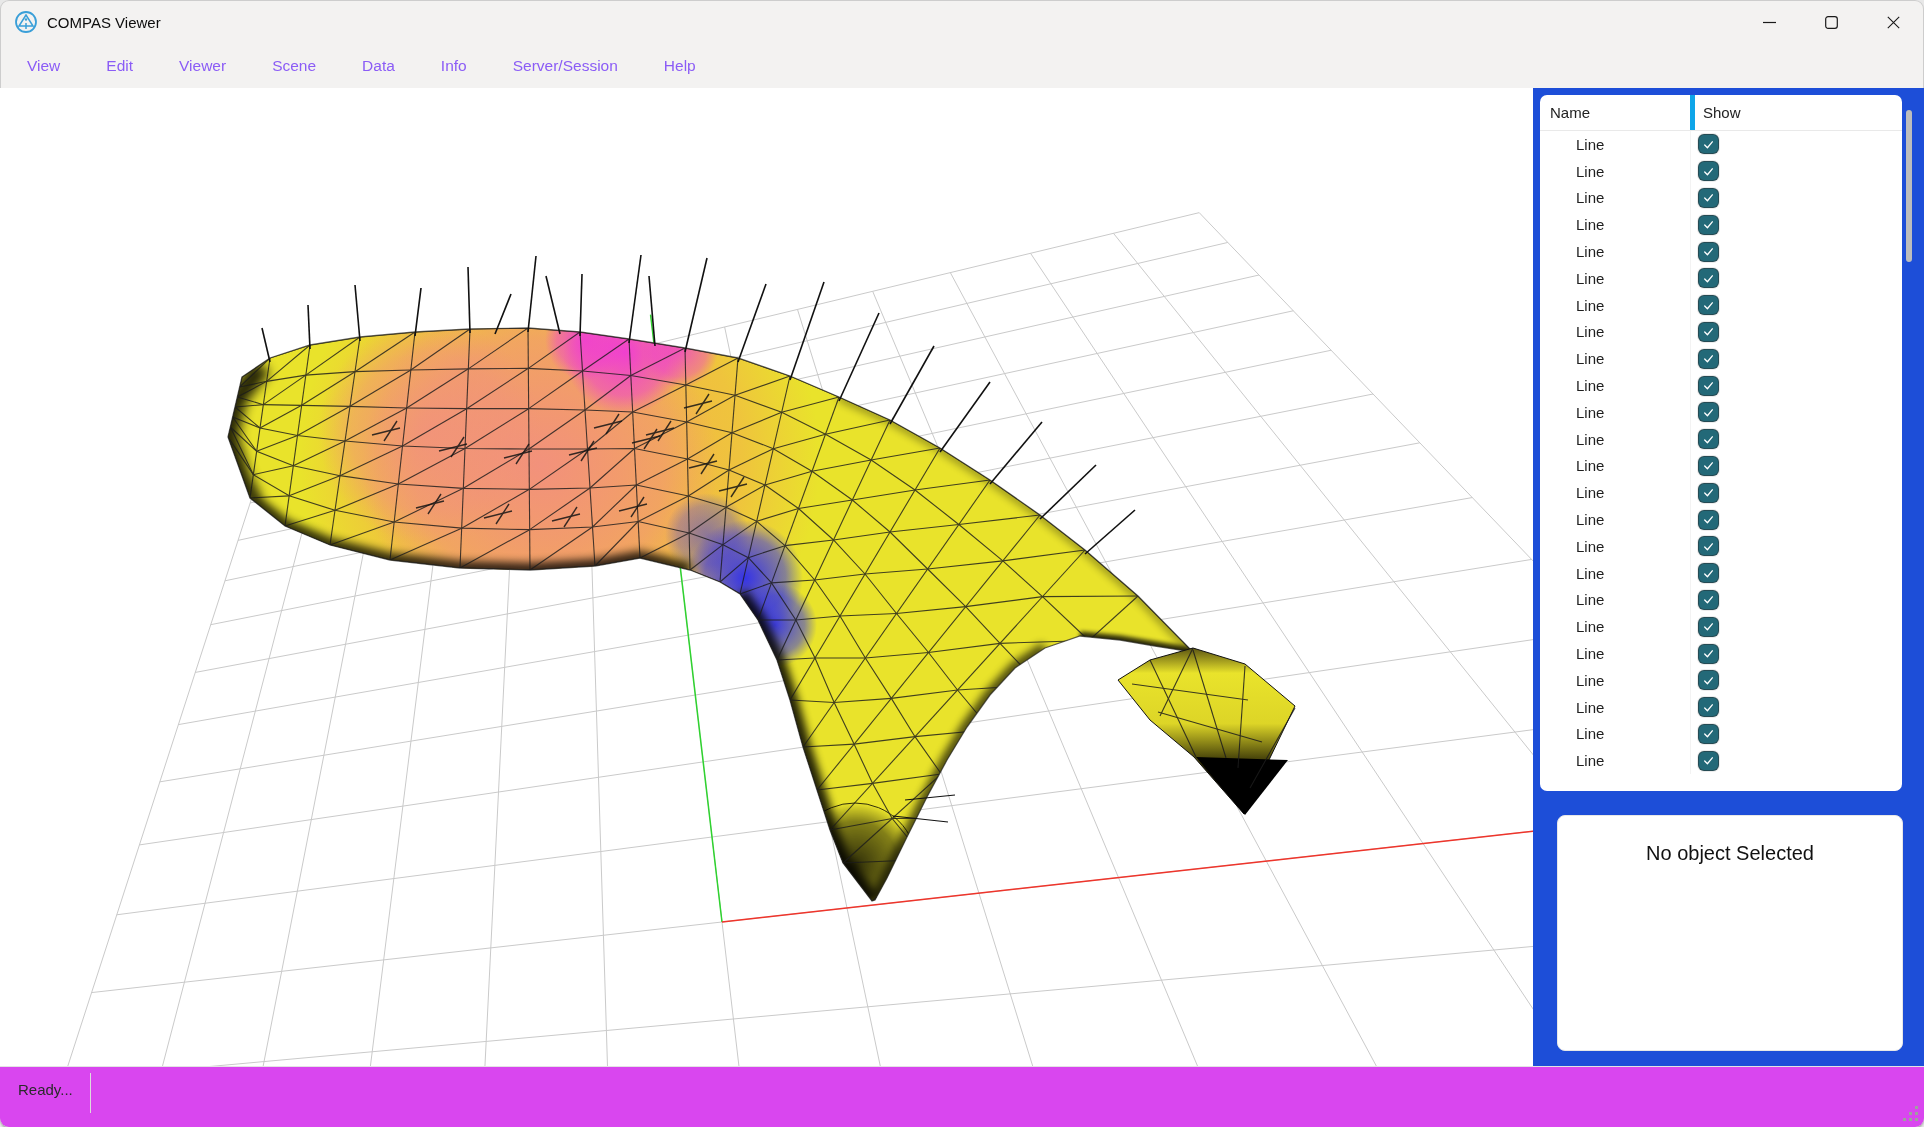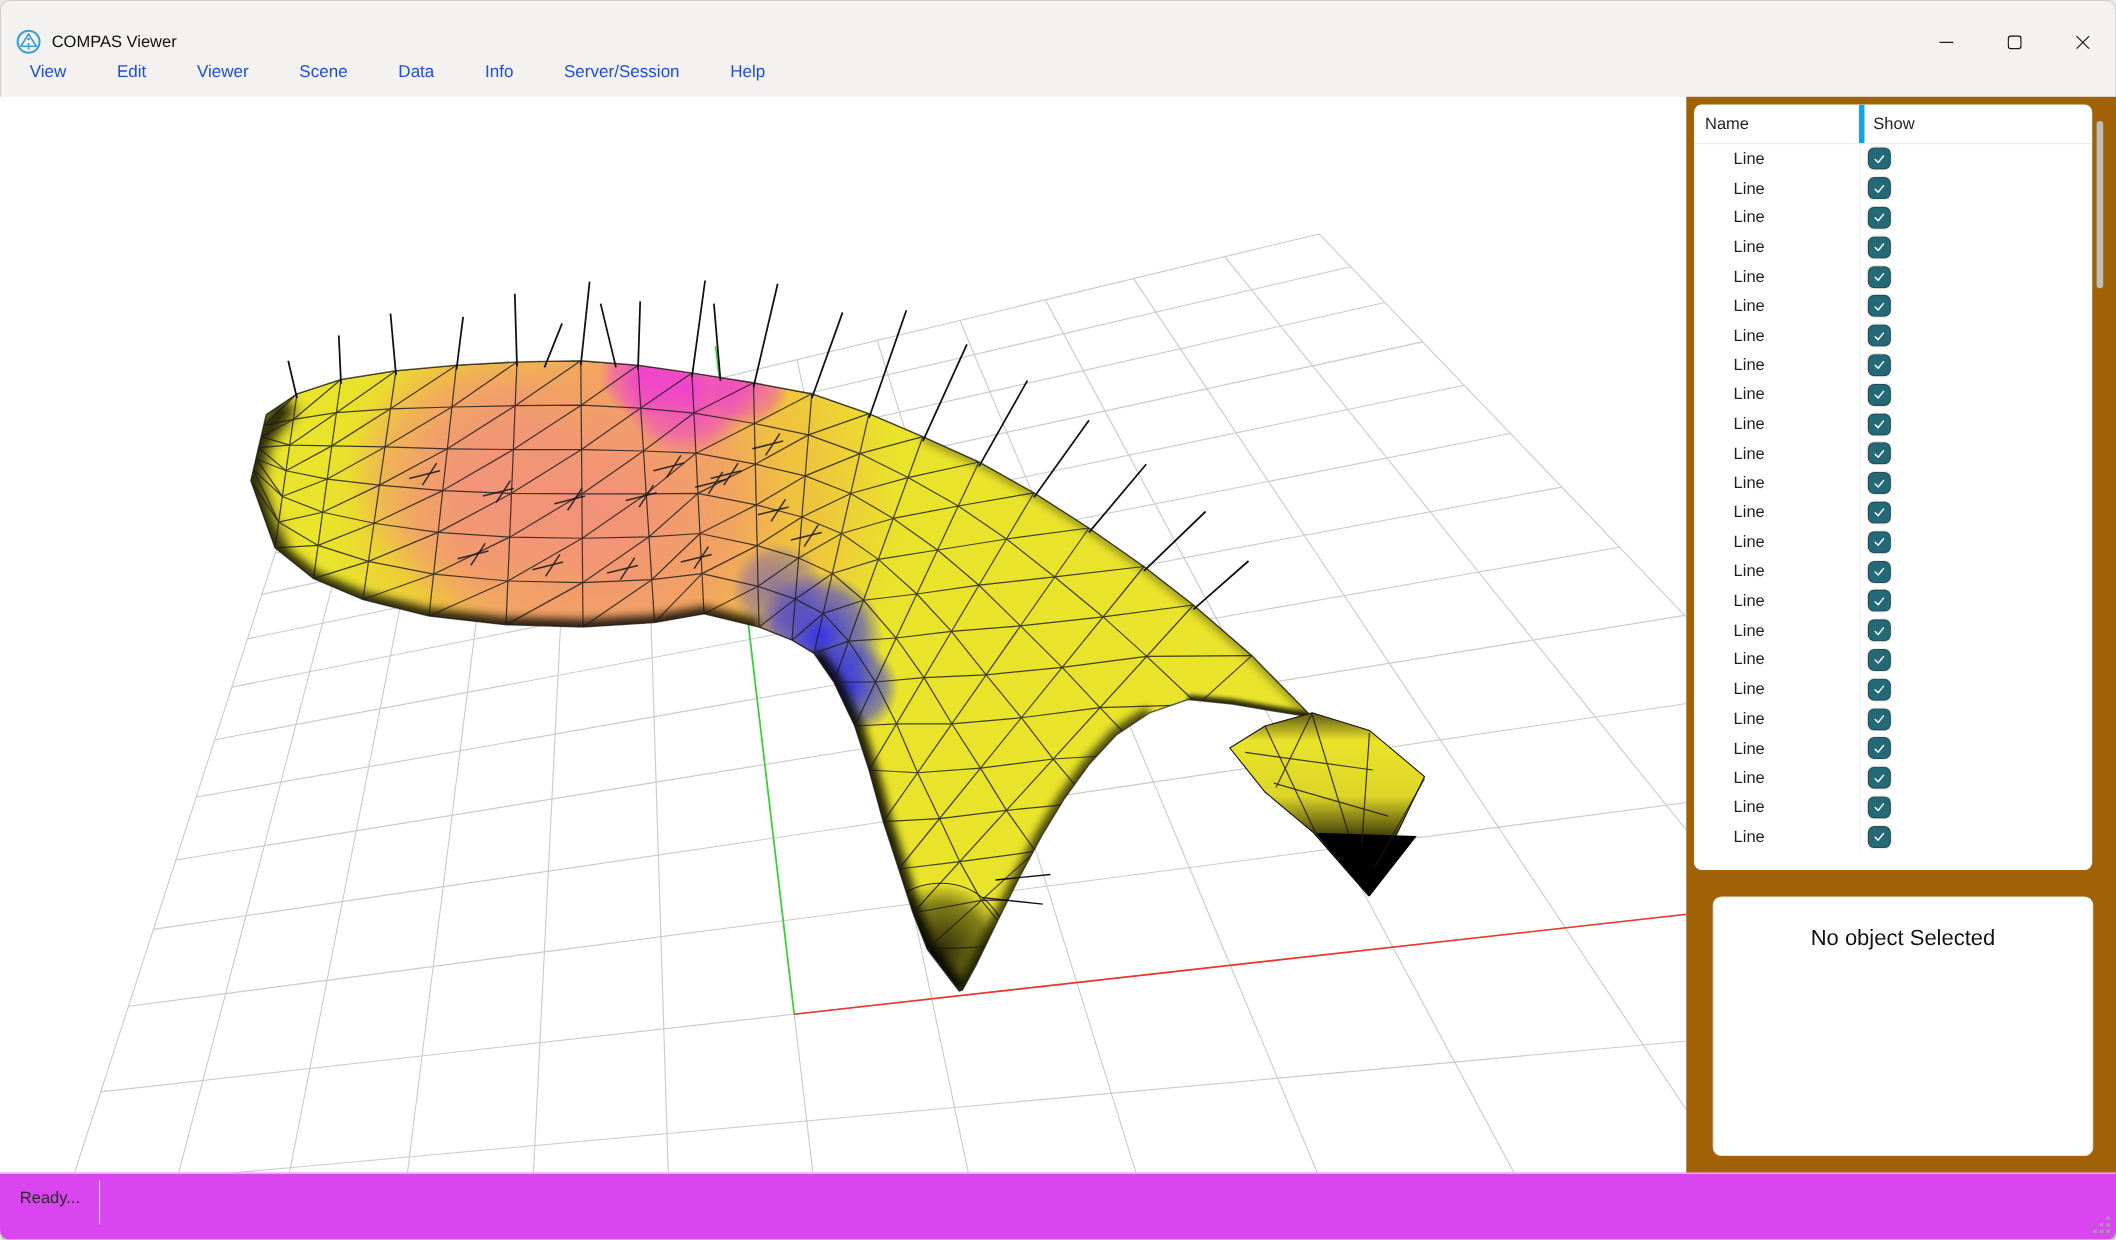--- a/index.html
+++ b/index.html
@@ -1,32 +1,32 @@
 <!DOCTYPE html>
 <html><head>
 <meta charset="utf-8">
 <style>
   html,body{margin:0;padding:0;background:#e8e8e8;font-family:"Liberation Sans","DejaVu Sans",sans-serif;}
   .window{position:relative;width:1924px;height:1127px;background:#f3f2f1;border-radius:9px;overflow:hidden;
           box-shadow:inset 0 0 0 1px #cdcdcd,0 2px 2px rgba(0,0,0,.25);}
   
-  .titlebar{position:absolute;left:0;top:16px;width:100%;height:44px;display:flex;align-items:center;}
+  .titlebar{position:absolute;left:0;top:0;width:100%;height:44px;display:flex;align-items:center;}
   .app-logo{margin-left:14px;width:24px;height:24px;flex:0 0 auto;}
   .app-title{margin-left:9px;font-size:15px;color:#0d0d0d;}
   .win-controls{position:absolute;right:0;top:0;height:44px;display:flex;}
   .win-btn{width:62px;height:44px;display:flex;align-items:center;justify-content:center;cursor:default;}
   .win-btn svg{display:block;}
   
   .menubar{position:absolute;left:0;top:44px;width:100%;height:44px;display:flex;align-items:center;padding-left:4px;box-sizing:border-box;}
-  .menu-item{padding:0 23px;font-size:15.5px;color:#1d4ed8;line-height:44px;}
+  .menu-item{padding:0 23px;font-size:15.5px;color:#8b5cf6;line-height:44px;}
   
   .viewport{position:absolute;left:0;top:88px;width:1533px;height:979px;background:#ffffff;overflow:hidden;}
   .viewport svg{display:block;}
   
-  .sidebar{position:absolute;left:1533px;top:88px;width:391px;height:979px;background:#a16207;}
+  .sidebar{position:absolute;left:1533px;top:88px;width:391px;height:979px;background:#1d4ed8;}
   .tree-panel{position:absolute;left:7px;top:7px;width:362px;height:696px;background:#fff;border-radius:7px;overflow:hidden;}
   .tree-header{display:flex;height:35px;border-bottom:1px solid #e9e9e9;align-items:center;font-size:15px;color:#222;}
   .th-name{width:150px;padding-left:10px;box-sizing:border-box;}
   .th-show{flex:1;padding-left:8px;border-left:5px solid #0ea5e9;height:100%;display:flex;align-items:center;}
   .tree-body{position:relative;}
   .tree-row{display:flex;height:26.8px;align-items:center;font-size:15px;color:#1f1f1f;}
   .tr-name{width:150px;padding-left:36px;box-sizing:border-box;white-space:nowrap;}
   .tr-show{flex:1;padding-left:7px;border-left:1px solid #f3f3f3;height:100%;display:flex;align-items:center;}
   .checkbox{width:19px;height:18px;border-radius:6px;background:#236978;border:1px solid rgba(40,40,40,.45);
             box-shadow:0 0 0 1px rgba(0,0,0,.08);display:flex;align-items:center;justify-content:center;}

